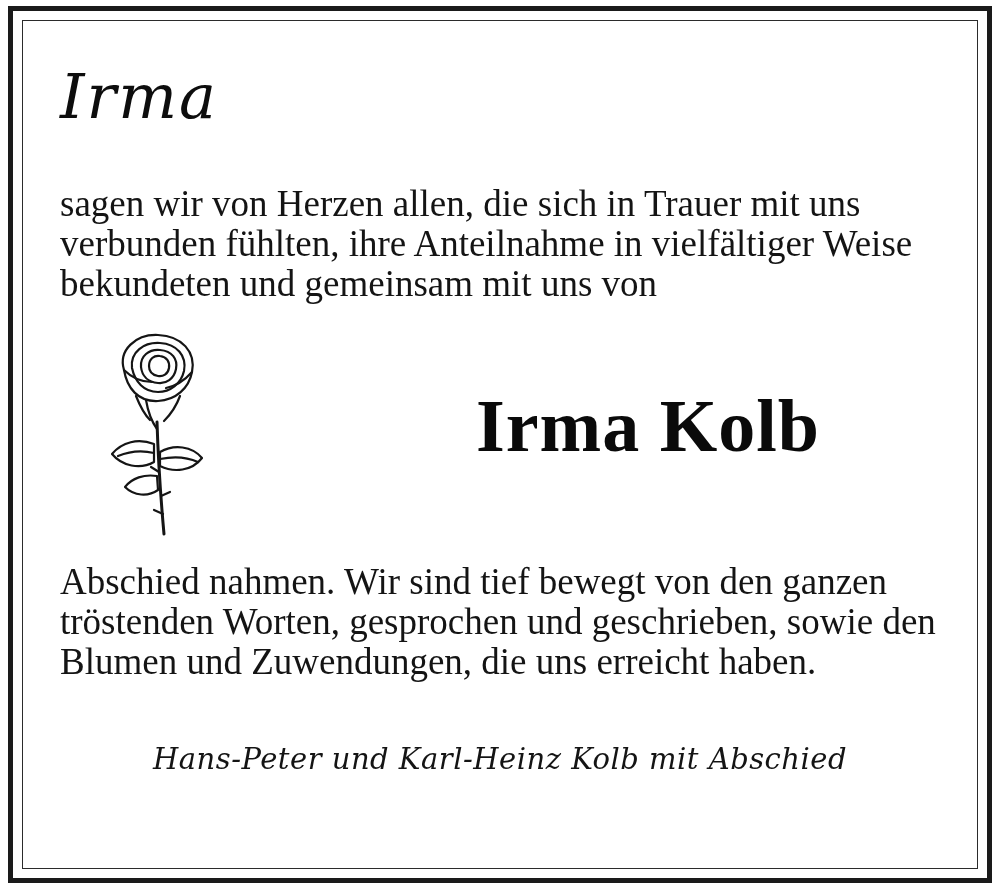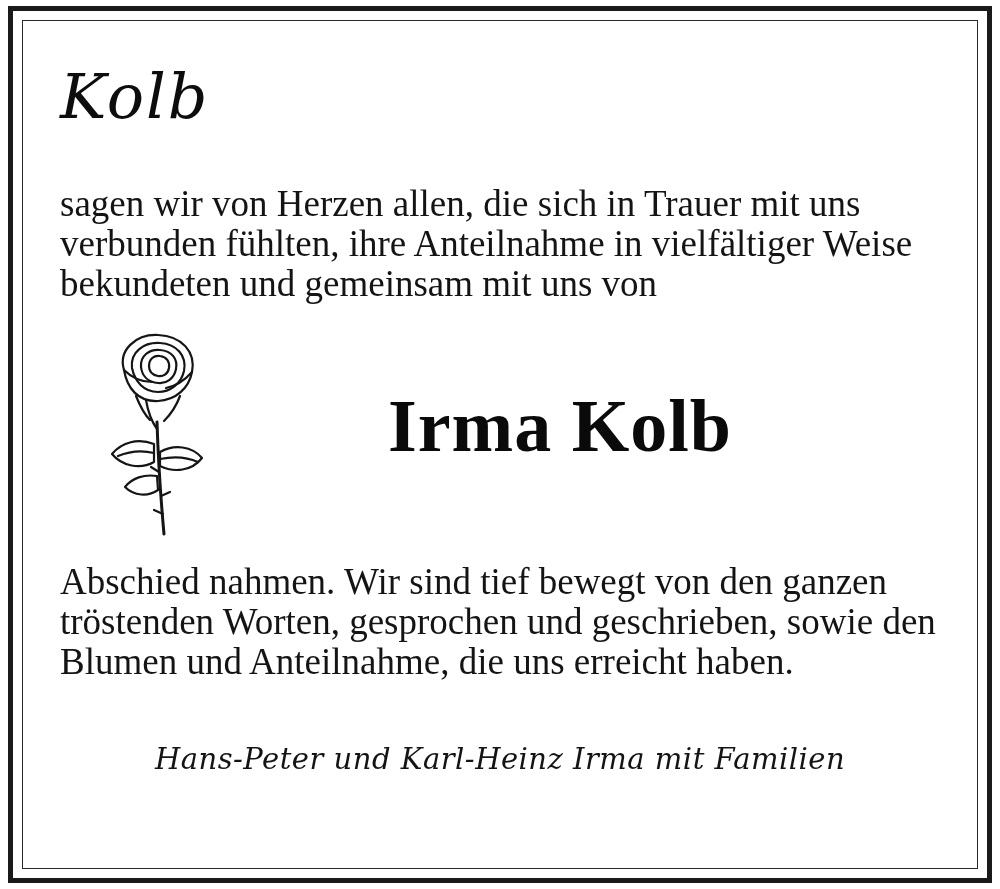--- a/index.html
+++ b/index.html
@@ -78,21 +78,21 @@
     left: 28px;
     top: 0px;
     width: 140px;
     height: 215px;
   }
   .deceased-name {
     position: absolute;
     left: 240px;
     top: 58px;
     width: 520px;
-    text-align: center;
+    text-align: right;
     font-family: "Liberation Serif", serif;
     font-weight: bold;
     font-size: 74px;
     line-height: 84px;
     letter-spacing: 1px;
     color: #0a0a0a;
   }
   .para-bottom {
     margin-top: 6px;
     width: 880px;
@@ -112,21 +112,21 @@
 </head>
 <body>
 
 <div class="page">
 
   <div class="outer-frame"></div>
   <div class="inner-frame"></div>
 
   <div class="content">
 
-    <div class="danke">Kolb</div>
+    <div class="danke">Irma</div>
 
     <p class="para para-top">sagen wir von Herzen allen, die sich in Trauer mit uns verbunden fühlten, ihre Anteilnahme in vielfältiger Weise bekundeten und gemeinsam mit uns von</p>
 
     <div class="name-block">
 
       <span class="rose">
         <svg width="140" height="215" viewBox="0 0 140 215" xmlns="http://www.w3.org/2000/svg">
           <g fill="none" stroke="#151515" stroke-width="2.2" stroke-linecap="round" stroke-linejoin="round">
 
             <path d="M36 44 C30 24, 48 8, 70 9 C94 10, 108 26, 104 46 C101 62, 88 74, 70 75 C50 76, 39 62, 36 44 Z"></path>
@@ -154,18 +154,18 @@
             <path d="M71 146 L63 141"></path>
             <path d="M73 170 L82 166"></path>
             <path d="M75 188 L66 184"></path>
           </g>
         </svg>
       </span>
 
       <div class="deceased-name">Irma Kolb</div>
     </div>
 
-    <p class="para para-bottom">Abschied nahmen. Wir sind tief bewegt von den ganzen tröstenden Worten, gesprochen und geschrieben, sowie den Blumen und Anteilnahme, die uns erreicht haben.</p>
+    <p class="para para-bottom">Abschied nahmen. Wir sind tief bewegt von den ganzen tröstenden Worten, gesprochen und geschrieben, sowie den Blumen und Zuwendungen, die uns erreicht haben.</p>
 
-    <div class="signature">Hans-Peter und Karl-Heinz Irma mit Familien</div>
+    <div class="signature">Hans-Peter und Karl-Heinz Kolb mit Abschied</div>
 
   </div>
 </div>
 
 </body></html>

